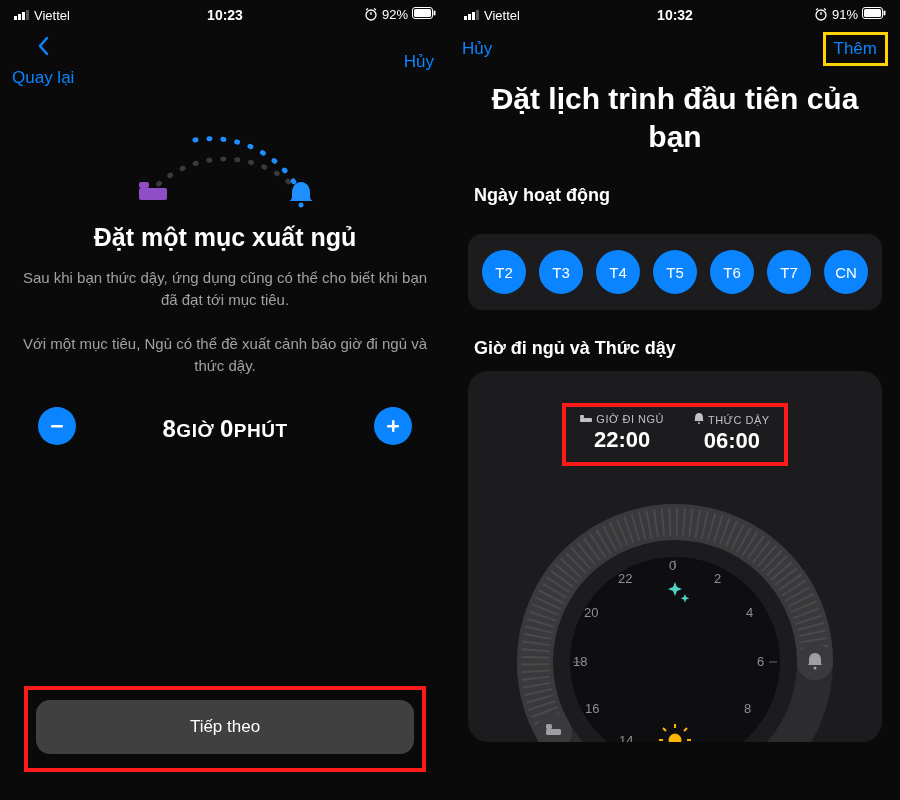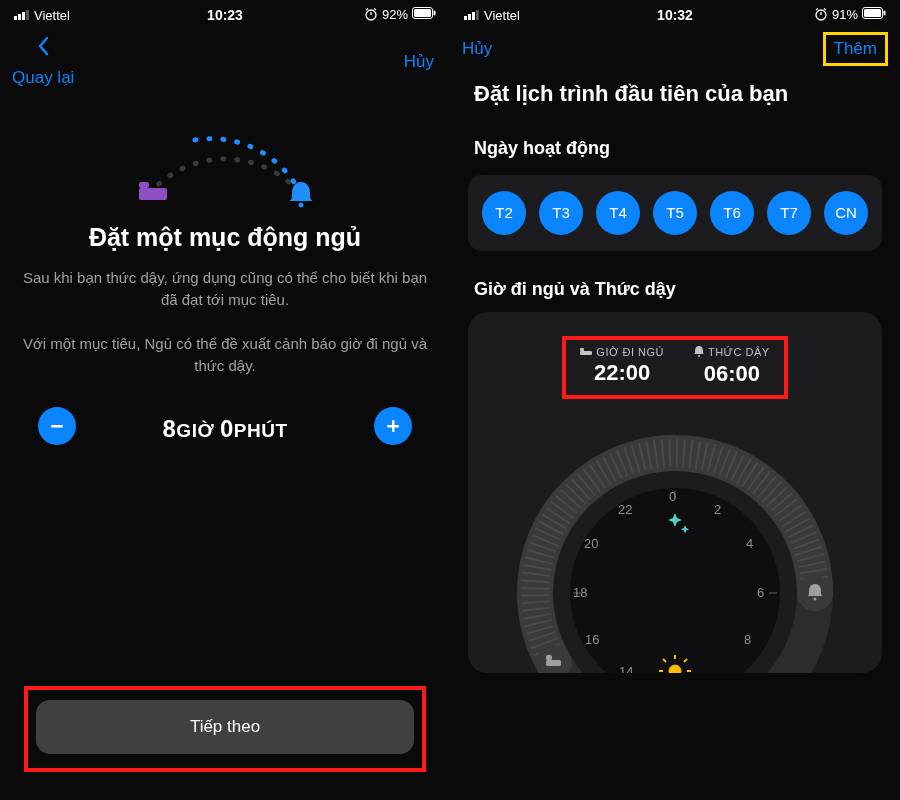--- a/index.html
+++ b/index.html
@@ -104,34 +104,35 @@
     background: #404040;
     border-radius: 14px;
     text-align: center;
     padding: 17px 0;
     font-size: 17px;
     font-weight: 500;
   }
 
   
   .heading-r {
-    font-size: 22px;
+    font-size: 30px;
     font-weight: 700;
+    text-align: center;
     margin: 10px 24px 22px 24px;
     line-height: 1.25;
   }
   .section-label {
     font-size: 18px;
     font-weight: 600;
     margin: 8px 24px 12px 24px;
   }
   .days-card {
     background: #1c1c1e;
     border-radius: 14px;
-    margin: 4px 18px 20px 18px;
+    margin: 16px 18px 20px 18px;
     padding: 16px 14px;
     display: flex;
     justify-content: space-between;
     gap: 4px;
   }
   .day {
     width: 44px; height: 44px;
     border-radius: 50%;
     background: #0a84ff;
     display: flex; align-items: center; justify-content: center;
@@ -142,21 +143,21 @@
     border-radius: 20px;
     margin: 0 18px;
     padding: 16px 18px 0 18px;
   }
   .times-row {
     display: flex;
     justify-content: center;
     gap: 30px;
     border: 4px solid #ff1a1a;
     padding: 6px 14px 8px 14px;
-    margin: 8px auto;
+    margin: 16px auto;
     width: fit-content;
   }
   .time-col { text-align: center; }
   .time-label { font-size: 11px; color: #c0c0c5; display: flex; align-items: center; justify-content: center; gap: 4px; letter-spacing: 0.5px; }
   .time-value { font-size: 22px; font-weight: 600; margin-top: 2px; }
   .clock-wrap {
     position: relative;
     width: 340px;
     height: 260px;
     margin: 14px auto 0 auto;
@@ -226,21 +227,21 @@
         <rect x="44" y="80" width="28" height="12" rx="2" fill="#8e4ec6"></rect>
         <rect x="44" y="74" width="10" height="6" rx="2" fill="#8e4ec6"></rect>
       </g>
       <g>
         <path d="M206 74 c-6 0 -9 5 -9 11 l0 4 c0 2 -2 4 -3 4 l24 0 c-1 0 -3 -2 -3 -4 l0 -4 c0 -6 -3 -11 -9 -11 z" fill="#1f8fff"></path>
         <circle cx="206" cy="97" r="2.5" fill="#1f8fff"></circle>
       </g>
     </svg>
   </div>
 
-  <div class="heading-l">Đặt một mục động ngủ</div>
+  <div class="heading-l">Đặt một mục xuất ngủ</div>
   <div class="desc">Sau khi bạn thức dậy, ứng dụng cũng có thể cho biết khi bạn đã đạt tới mục tiêu.</div>
   <div class="desc">Với một mục tiêu, Ngủ có thể đề xuất cảnh báo giờ đi ngủ và thức dậy.</div>
 
   <div class="goal-row">
     <div class="round-btn">
       <svg width="16" height="16" viewBox="0 0 16 16">
           <rect x="2" y="7" width="12" height="2.5" rx="1" fill="#fff"></rect>
         </svg>
     </div>
     <div class="goal-value">

